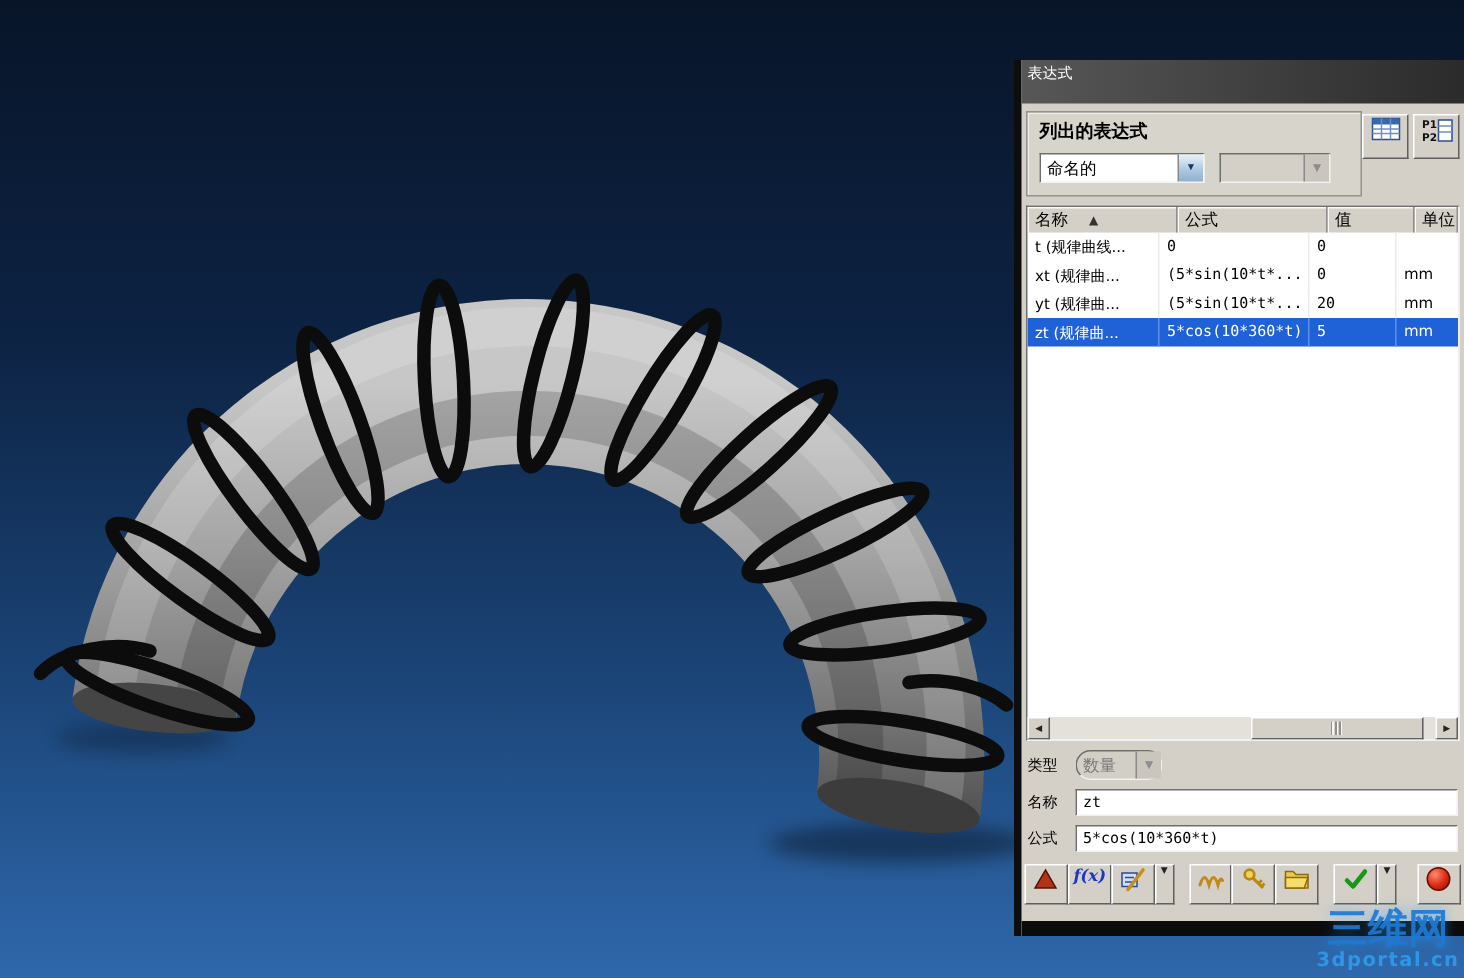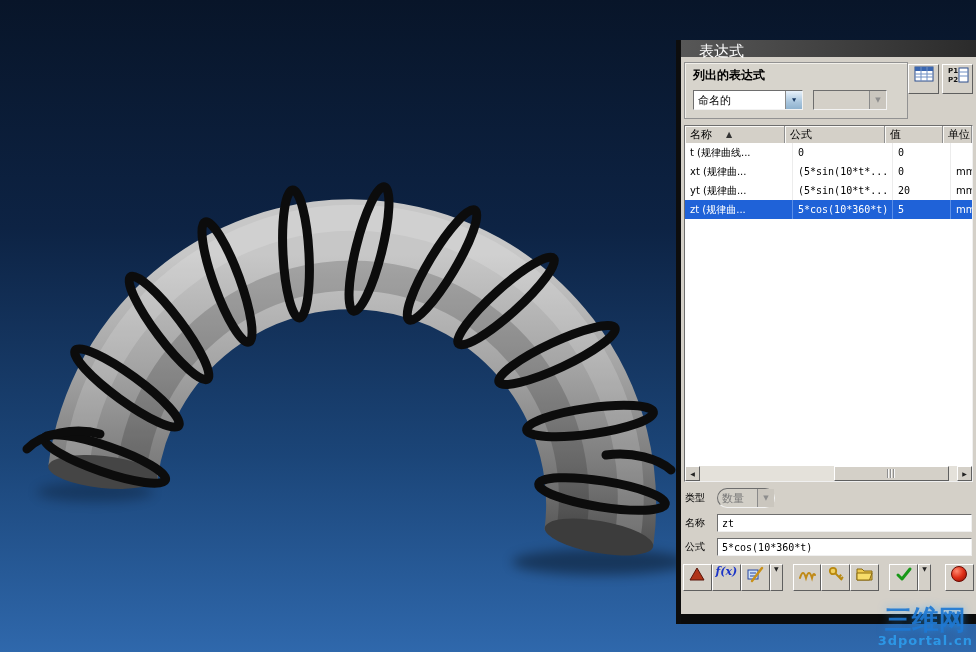--- a/index.html
+++ b/index.html
@@ -8,22 +8,22 @@
   background:linear-gradient(180deg,#081529 0%,#0d2344 35%,#1b4578 70%,#2f68ac 100%);
   font-family:"DejaVu Sans","Liberation Sans",sans-serif; font-size:11px; color:#000; }
 svg.viewport { position:absolute; left:0; top:0; }
 
 .watermark { position:absolute; right:3px; bottom:4px; z-index:30; text-align:center; line-height:1.05; }
 .wm1 { font-size:27px; font-weight:bold; color:rgba(30,120,210,.92); text-shadow:0 0 8px rgba(40,160,255,.55); }
 .wm2 { font-size:13px; font-weight:bold; color:rgba(45,155,235,.92); letter-spacing:1px; }
 
 .dialog { position:absolute; left:676px; top:40px; width:300px; height:584px;
   background:#d4d0c8; border-left:5px solid #0d0d0d; z-index:10; overflow:hidden; }
-.titlebar { height:17px; background:linear-gradient(90deg,#575757,#2b2b2b); color:#fff;
-  font-size:15px; padding:2px 18px; }
+.titlebar { height:29px; background:linear-gradient(90deg,#575757,#2b2b2b); color:#fff;
+  font-size:10px; padding:2px 4px; }
 .dlg-bottom { position:absolute; left:0; right:0; bottom:0; height:10px; background:#0b0b0b; }
 
 .top-row { display:flex; padding:5px 3px 3px 3px; }
 .groupbox { width:224px; background:#d7d4cc; border:1px solid #929292;
   box-shadow:inset 1px 1px 0 #f2f0ea; padding:4px 8px 8px 8px; }
 .group-label { font-weight:bold; font-size:12px; margin-bottom:6px; white-space:nowrap; }
 .combo-row { display:flex; gap:10px; }
 .combo { display:flex; height:20px; background:#fff;
   border:1px solid; border-color:#6e6e6e #f2f2f2 #f2f2f2 #6e6e6e; }
 .combo-main { flex:1; padding:2px 4px; font-size:11px; white-space:nowrap; overflow:hidden; }
@@ -44,21 +44,21 @@
 .listbox { position:relative; margin:3px 3px 0 3px; height:357px; background:#fff;
   border:1px solid; border-color:#6e6e6e #f0f0f0 #f0f0f0 #6e6e6e; overflow:hidden; }
 .thead { display:flex; height:17px; background:#d4d0c8; }
 .th { font-size:11px; padding:1px 5px; border-right:1px solid #8f8f8f; box-shadow:inset 1px 1px 0 #fbfaf7;
   white-space:nowrap; overflow:hidden; display:flex; align-items:center; gap:14px; }
 .th.c0 { width:100px; } .th.c1 { width:100px; } .th.c2 { width:58px; } .th.c3 { flex:1; }
 .sort { font-size:8px; color:#333; }
 .trow { display:flex; height:19px; align-items:center; }
 .td { padding:0 5px; white-space:nowrap; overflow:hidden; height:100%; display:flex; align-items:center;
   border-right:1px solid #ececec; }
-.td.c0 { width:108px; font-size:10px; }
+.td.c0 { width:88px; font-size:10px; }
 .td.c1 { width:100px; font-size:10px; font-family:"DejaVu Sans Mono",monospace; }
 .td.c2 { width:58px; font-size:10px; font-family:"DejaVu Sans Mono",monospace; }
 .td.c3 { flex:1; font-size:10px; border-right:none; }
 .trow.sel { background:#1f62d8; color:#fff; }
 .trow.sel .td { border-right-color:#5b8fe8; }
 
 .hscroll { position:absolute; left:0; right:0; bottom:0; height:15px; background:#e4e1da; }
 .sb-btn { position:absolute; top:0; width:15px; height:15px; background:#d4d0c8; border:1px solid;
   border-color:#fff #5f5f5f #5f5f5f #fff; font-size:6px; display:flex; align-items:center; justify-content:center; color:#222; }
 .sb-left { left:0; } .sb-right { right:0; }

